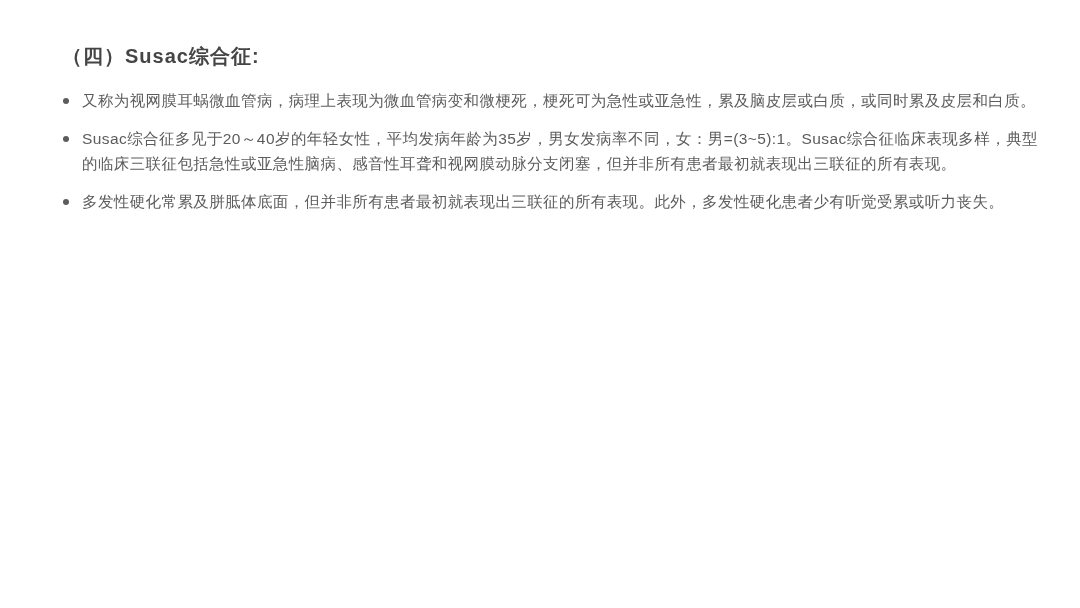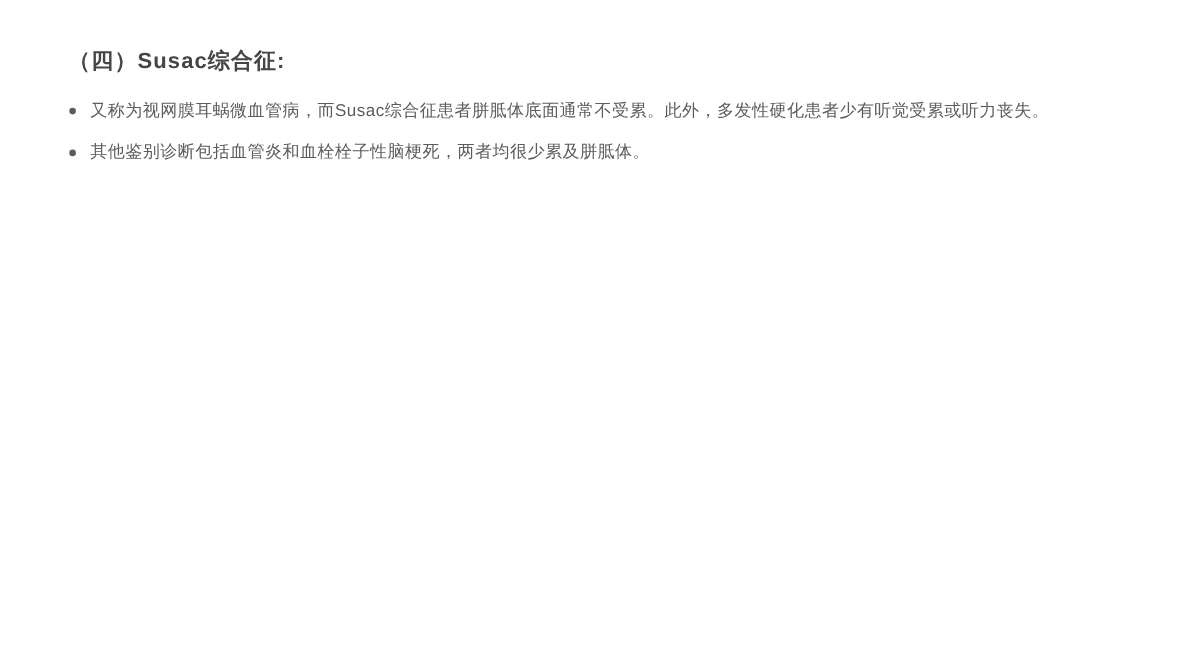--- a/index.html
+++ b/index.html
@@ -62,20 +62,24 @@
   }
 </style>
 </head>
 <body>
 
 <div class="page">
   <h1 class="title">（四）Susac综合征:</h1>
   <ul class="bullets" id="bullet-list">
       <li>
         <span class="bullet-dot"></span>
-        <span class="bullet-text"><span class="seg-normal">又称为视网膜耳蜗微血管病，而Susac综合征患者胼胝体底面通常不受累。此外，多发性硬化患者少有听觉受累或听力丧失。</span></span>
+        <span class="bullet-text"><span class="seg-normal">又称为视网膜耳蜗微血管病，病理上表现为微血管病变和微梗死，梗死可为急性或亚急性，累及脑皮层或白质，或同时累及皮层和白质。</span></span>
       </li>
       <li>
         <span class="bullet-dot"></span>
-        <span class="bullet-text"><span class="seg-normal">其他鉴别诊断包括血管炎和血栓栓子性脑梗死，两者均很少累及胼胝体。</span></span>
+        <span class="bullet-text"><span class="seg-normal">Susac综合征多见于20～40岁的年轻女性，平均发病年龄为35岁，男女发病率不同，女：男=(3~5):1。Susac综合征临床表现多样，典型的临床三联征包括急性或亚急性脑病、感音性耳聋和视网膜动脉分支闭塞，但并非所有患者最初就表现出三联征的所有表现。</span></span>
+      </li>
+      <li>
+        <span class="bullet-dot"></span>
+        <span class="bullet-text"><span class="seg-normal">多发性硬化常累及胼胝体底面，但并非所有患者最初就表现出三联征的所有表现。此外，多发性硬化患者少有听觉受累或听力丧失。</span></span>
       </li>
     </ul>
 </div>
 
 </body></html>

